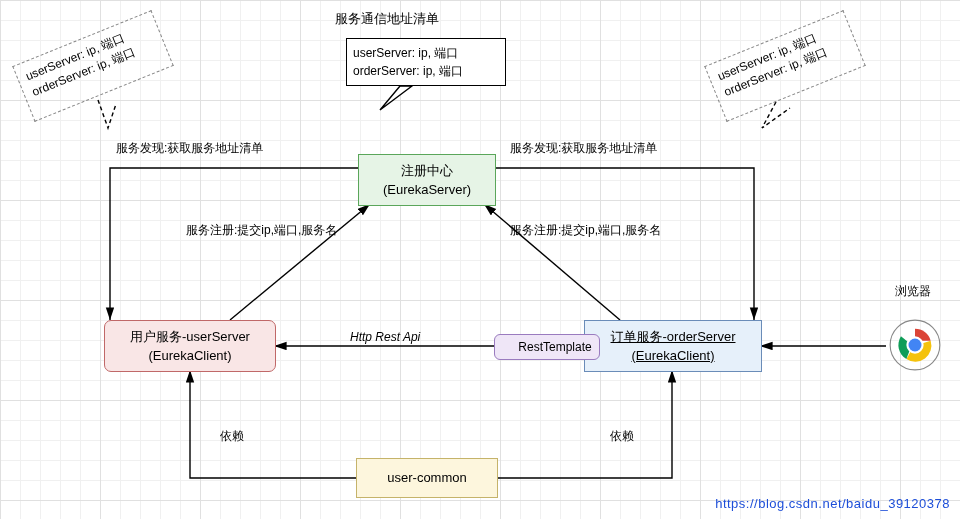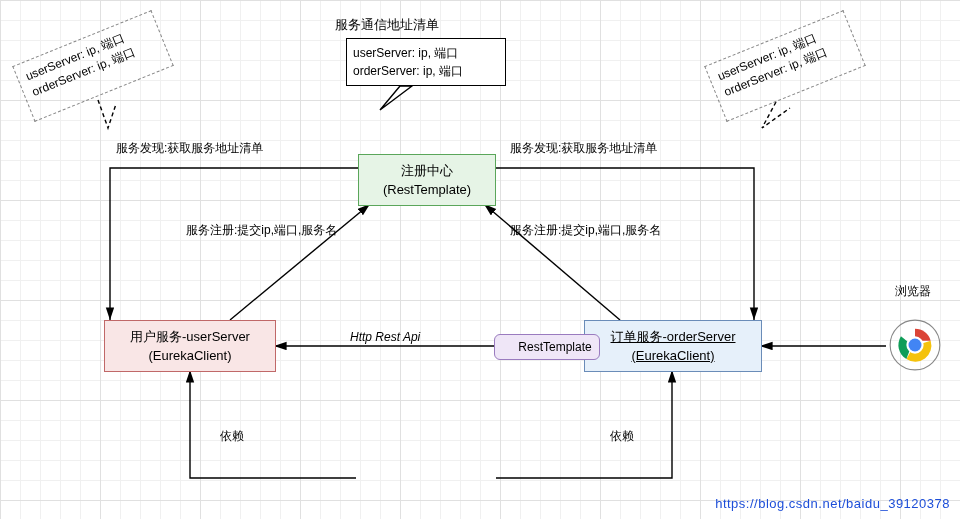--- a/index.html
+++ b/index.html
@@ -38,21 +38,21 @@
   align-items: center;
   justify-content: center;
   border: 1px solid;
   font-size: 13px;
   line-height: 1.5;
   text-align: center;
   background: #fff;
   z-index: 3;
 }
 .box-green  { background:#e6f4e6; border-color:#5aa65a; }
-.box-red    { background:#f9e6e6; border-color:#c06868; }
+.box-red    { background:#f9e6e6; border-color:#c06868;border-radius:7px; }
 .box-blue   { background:#e6f0fa; border-color:#6a8cb8; }
 .box-yellow { background:#fdf6dd; border-color:#c5b36a; }
 .box-purple { background:#efe6f7; border-color:#9a7bbf; border-radius:6px; }
 .box-plain  { background:#fff; border-color:#000; }
 .label {
   position:absolute;
   font-size:12px;
   white-space:nowrap;
   z-index:4;
   background:transparent;
@@ -85,58 +85,61 @@
   z-index:3;
 }
 </style>
 </head>
 <body>
 
 <div class="grid-bg"></div>
 
 <div class="canvas">
 
-  <div class="label" style="left:335px; top:16px; font-size:13px;">服务通信地址清单</div>
+  <div class="label" style="left:335px; top:10px; font-size:13px;">服务通信地址清单</div>
 
   <div class="box box-plain" style="left:346px; top:38px; width:146px; height:38px; padding:4px 6px;">
     <div style="font-size:12px;text-align:left;width:100%;">
       <div>userServer: ip, 端口</div>
       <div>orderServer: ip, 端口</div>
     </div>
   </div>
 
   <div class="note rot" style="left:18px; top:36px; width:130px; height:40px;">
     <div>userServer: ip, 端口</div>
     <div>orderServer: ip, 端口</div>
   </div>
 
   <div class="note rot" style="left:710px; top:36px; width:130px; height:40px;">
     <div>userServer: ip, 端口</div>
     <div>orderServer: ip, 端口</div>
   </div>
 
   <div class="box box-green" style="left:358px; top:154px; width:136px; height:50px;">
     <div>注册中心</div>
-    <div>(RestTemplate)</div>
+    <div>(EurekaServer)</div>
   </div>
 
   <div class="box box-red" style="left:104px; top:320px; width:170px; height:50px;">
     <div>用户服务-userServer</div>
     <div>(EurekaClient)</div>
   </div>
 
   <div class="box box-blue" style="left:584px; top:320px; width:176px; height:50px;text-decoration:underline;">
     <div>订单服务-orderServer</div>
     <div>(EurekaClient)</div>
   </div>
 
   <div class="box box-purple" style="left:494px; top:334px; width:88px; height:24px; font-size:12px;padding-left:16px;">
     <span>RestTemplate</span>
   </div>
 
+  <div class="box box-yellow" style="left:356px; top:458px; width:140px; height:38px;">
+    <span>user-common</span>
+  </div>
 
   <div class="label" style="left:895px; top:283px; font-size:12px;">浏览器</div>
 
   <div class="chrome" style="left:888px; top:318px;">
     <svg viewBox="0 0 100 100">
       <circle cx="50" cy="50" r="46" fill="none" stroke="#888" stroke-width="2"></circle>
       <path d="M50 20 A30 30 0 0 1 79 42 L50 42 Z" fill="#db4437"></path>
       <path d="M79 42 A30 30 0 0 1 34 76 L48 52 Z" fill="#f4c20d"></path>
       <path d="M34 76 A30 30 0 0 1 24 34 L44 50 Z" fill="#0f9d58"></path>
       <circle cx="50" cy="50" r="16" fill="#fff"></circle>

